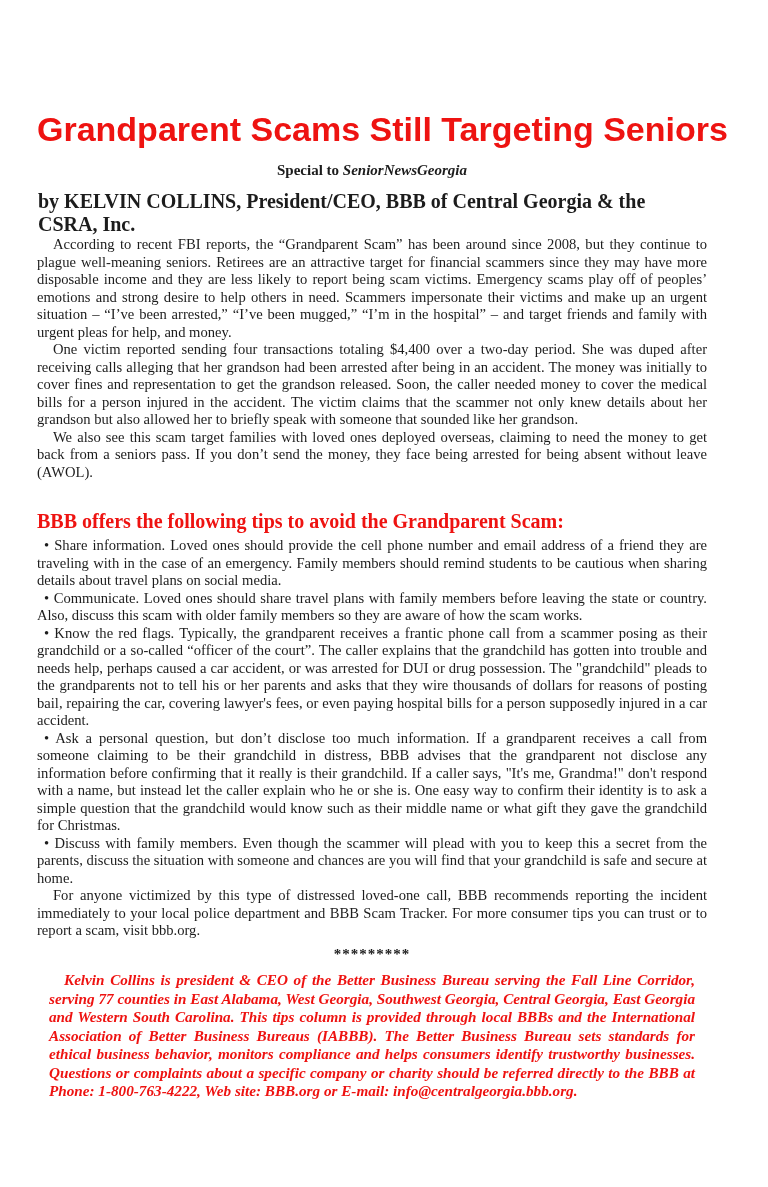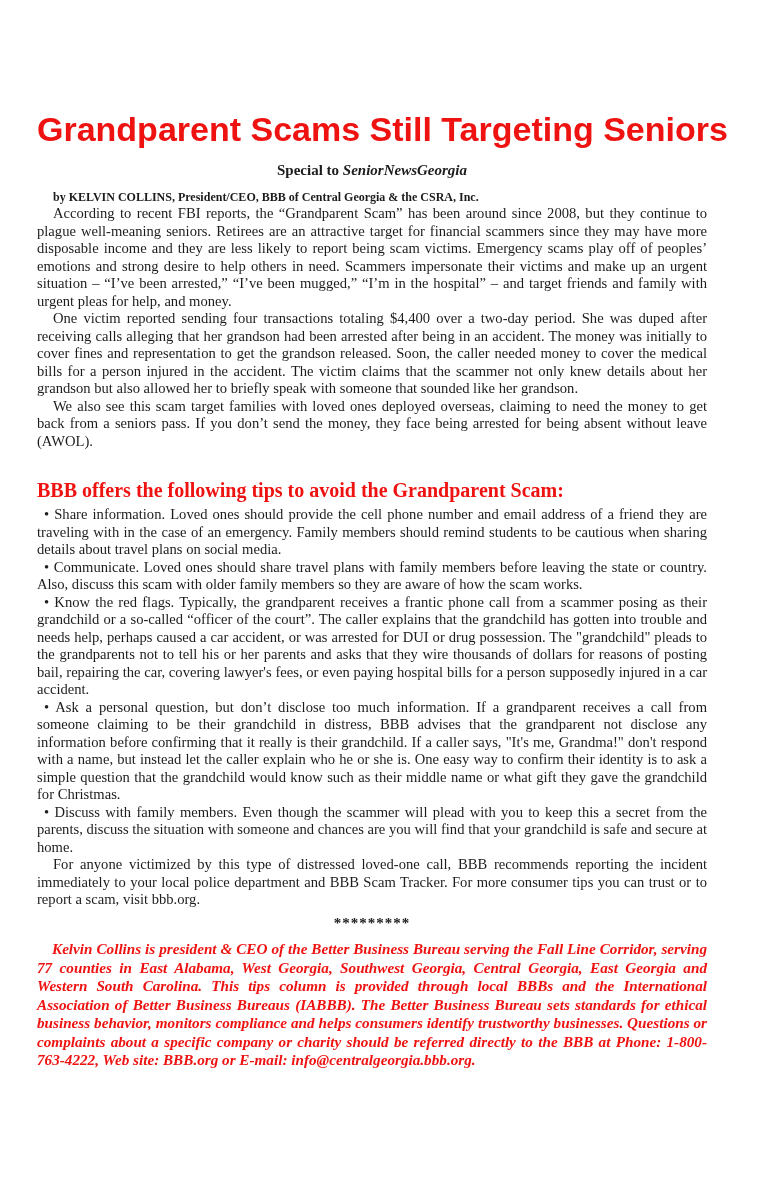--- a/index.html
+++ b/index.html
@@ -8,41 +8,41 @@
     position:relative; width:744px; height:1187px; box-sizing:border-box;
     padding:111px 37px 0 37px; background:#ffffff; overflow:hidden;
     font-family:"Liberation Serif", serif; color:var(--ink);
   }
   .title {
     margin:0; font-family:"Liberation Sans", sans-serif; font-weight:bold;
     font-size:34px; line-height:1.1; color:var(--red); white-space:nowrap;
   }
   .byline { margin:14px 0 0; font-size:15px; font-weight:bold;text-align:center; }
   .byline .pub { font-style:italic; }
-  .author { margin:11px 16px 0; font-size:12px; font-weight:bold; }
+  .author { margin:11px 1px 0; font-size:20px; font-weight:bold; }
   .body-text { font-size:14.6px; line-height:17.5px; text-align:justify; }
   .lead { margin:42px 0 0; text-indent:0; }
   .dropcap {
     font-size:53px; font-weight:bold; color:var(--red);
     line-height:0; margin-right:3px;
   }
   .para { margin:0; text-indent:16px; }
   .tips-heading {
     margin:28px 0 0; font-size:20px; line-height:1.2; font-weight:bold;
     color:var(--red); font-family:"Liberation Serif", serif;
   }
   .tips { margin-top:4px; }
   .tip { margin:0; text-align:justify; text-indent:7px; }
   .closing { }
   .separator {
     margin:6px 0 0; text-align:center; text-indent:0;
     font-weight:bold; font-size:15px; letter-spacing:1px;
   }
   .footer-note {
-    margin:8px 0 0; font-size:15.2px; line-height:18.5px;
+    margin:8px 12px 0; font-size:15.2px; line-height:18.5px;
     font-weight:bold; font-style:italic; color:var(--red);
     text-align:justify; text-indent:15px;
   }
 </style>
 </head>
 <body>
 
 <div class="page">
 
   <h1 class="title">Grandparent Scams Still Targeting Seniors</h1>

